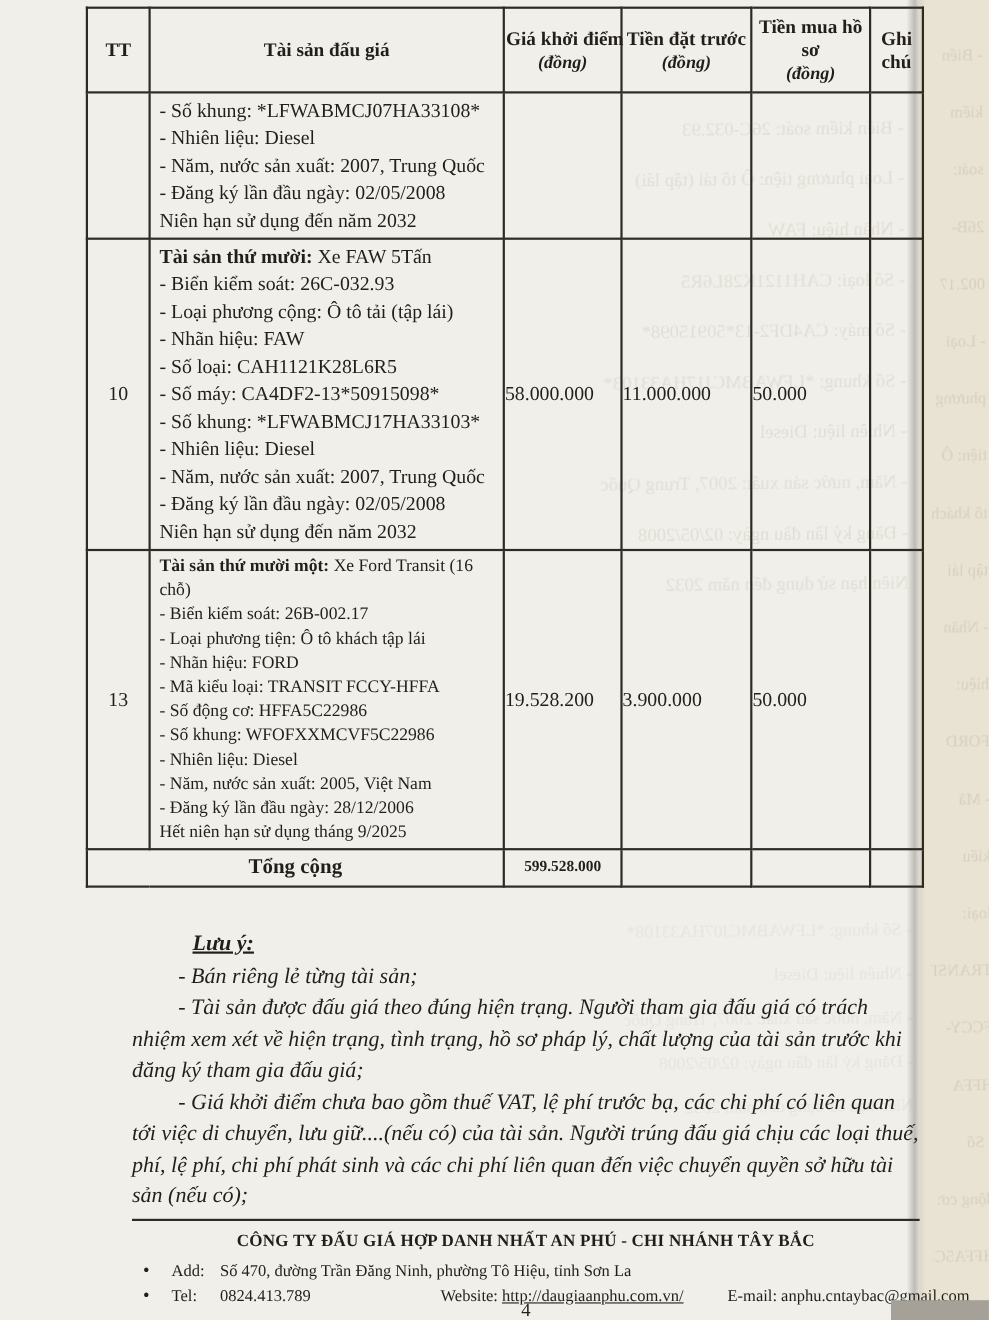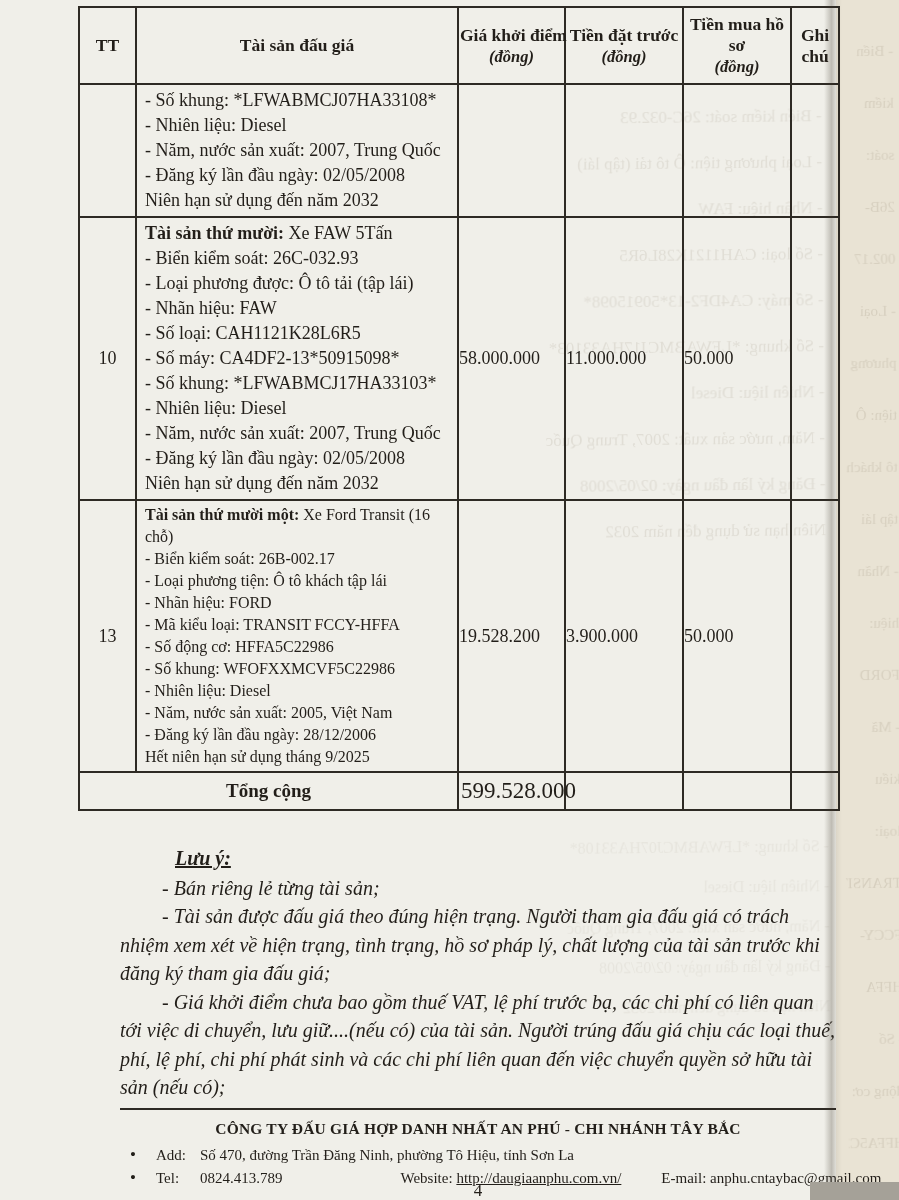--- a/index.html
+++ b/index.html
@@ -25,21 +25,21 @@
   .th-nowrap{white-space:nowrap;}
   .th-sub{display:block;font-style:italic;font-weight:bold;font-size:16.5px;}
   td.tt{ text-align:center;vertical-align:middle;font-size:18px;padding:12px;}
   td.asset{vertical-align:top;padding:3px 1px 3px 8px;font-size:18px;}
   .r9 .asset,.r10 .asset{line-height:25px;}
   .r11 .asset{line-height:22px;font-size:16px;}
   .asset .title b{font-weight:bold;}
   td.money{text-align:left;vertical-align:middle;font-size:18px;padding:0;}
   tr.total-row td{padding:5px 2px;}
   .total-label{text-align:center;font-weight:bold;font-size:19px;}
-  .total-money{text-align:center;font-weight:normal;font-size:23px;}
+  .total-money{text-align:center;font-weight:bold;font-size:14px;}
 
   .notes{position:absolute;left:120px;top:844px;width:718px;font-style:italic;font-size:20px;line-height:28.5px;}
   .notes-heading{font-weight:bold;text-decoration:underline;margin-left:55px;margin-bottom:1px;}
   .note{margin:0;text-indent:42px;}
 
   .footer-rule{position:absolute;left:120px;top:1108px;width:716px;height:2px;background:#2e2a24;}
   .company{position:absolute;left:120px;top:1120px;width:716px;text-align:center;
            font-weight:bold;font-size:15.5px;letter-spacing:.2px;}
   .frow{position:absolute;left:130px;font-size:15px;white-space:nowrap;}
   .frow .bullet{display:inline-block;width:26px;font-size:17px;}
@@ -118,21 +118,21 @@
         <td class="money"></td>
         <td class="money"></td>
         <td class="money"></td>
       </tr>
       <tr class="r10">
         <td class="tt">10</td>
         <td class="asset">
           <div class="title"><b>Tài sản thứ mười:</b><span> Xe FAW 5Tấn</span></div>
           <div>
               <div class="line">- Biển kiểm soát: 26C-032.93</div>
-              <div class="line">- Loại phương được: Ô tô tải (tập lái)</div>
+              <div class="line">- Loại phương cộng: Ô tô tải (tập lái)</div>
               <div class="line">- Nhãn hiệu: FAW</div>
               <div class="line">- Số loại: CAH1121K28L6R5</div>
               <div class="line">- Số máy: CA4DF2-13*50915098*</div>
               <div class="line">- Số khung: *LFWABMCJ17HA33103*</div>
               <div class="line">- Nhiên liệu: Diesel</div>
               <div class="line">- Năm, nước sản xuất: 2007, Trung Quốc</div>
               <div class="line">- Đăng ký lần đầu ngày: 02/05/2008</div>
               <div class="line">Niên hạn sử dụng đến năm 2032</div>
             </div>
         </td>

